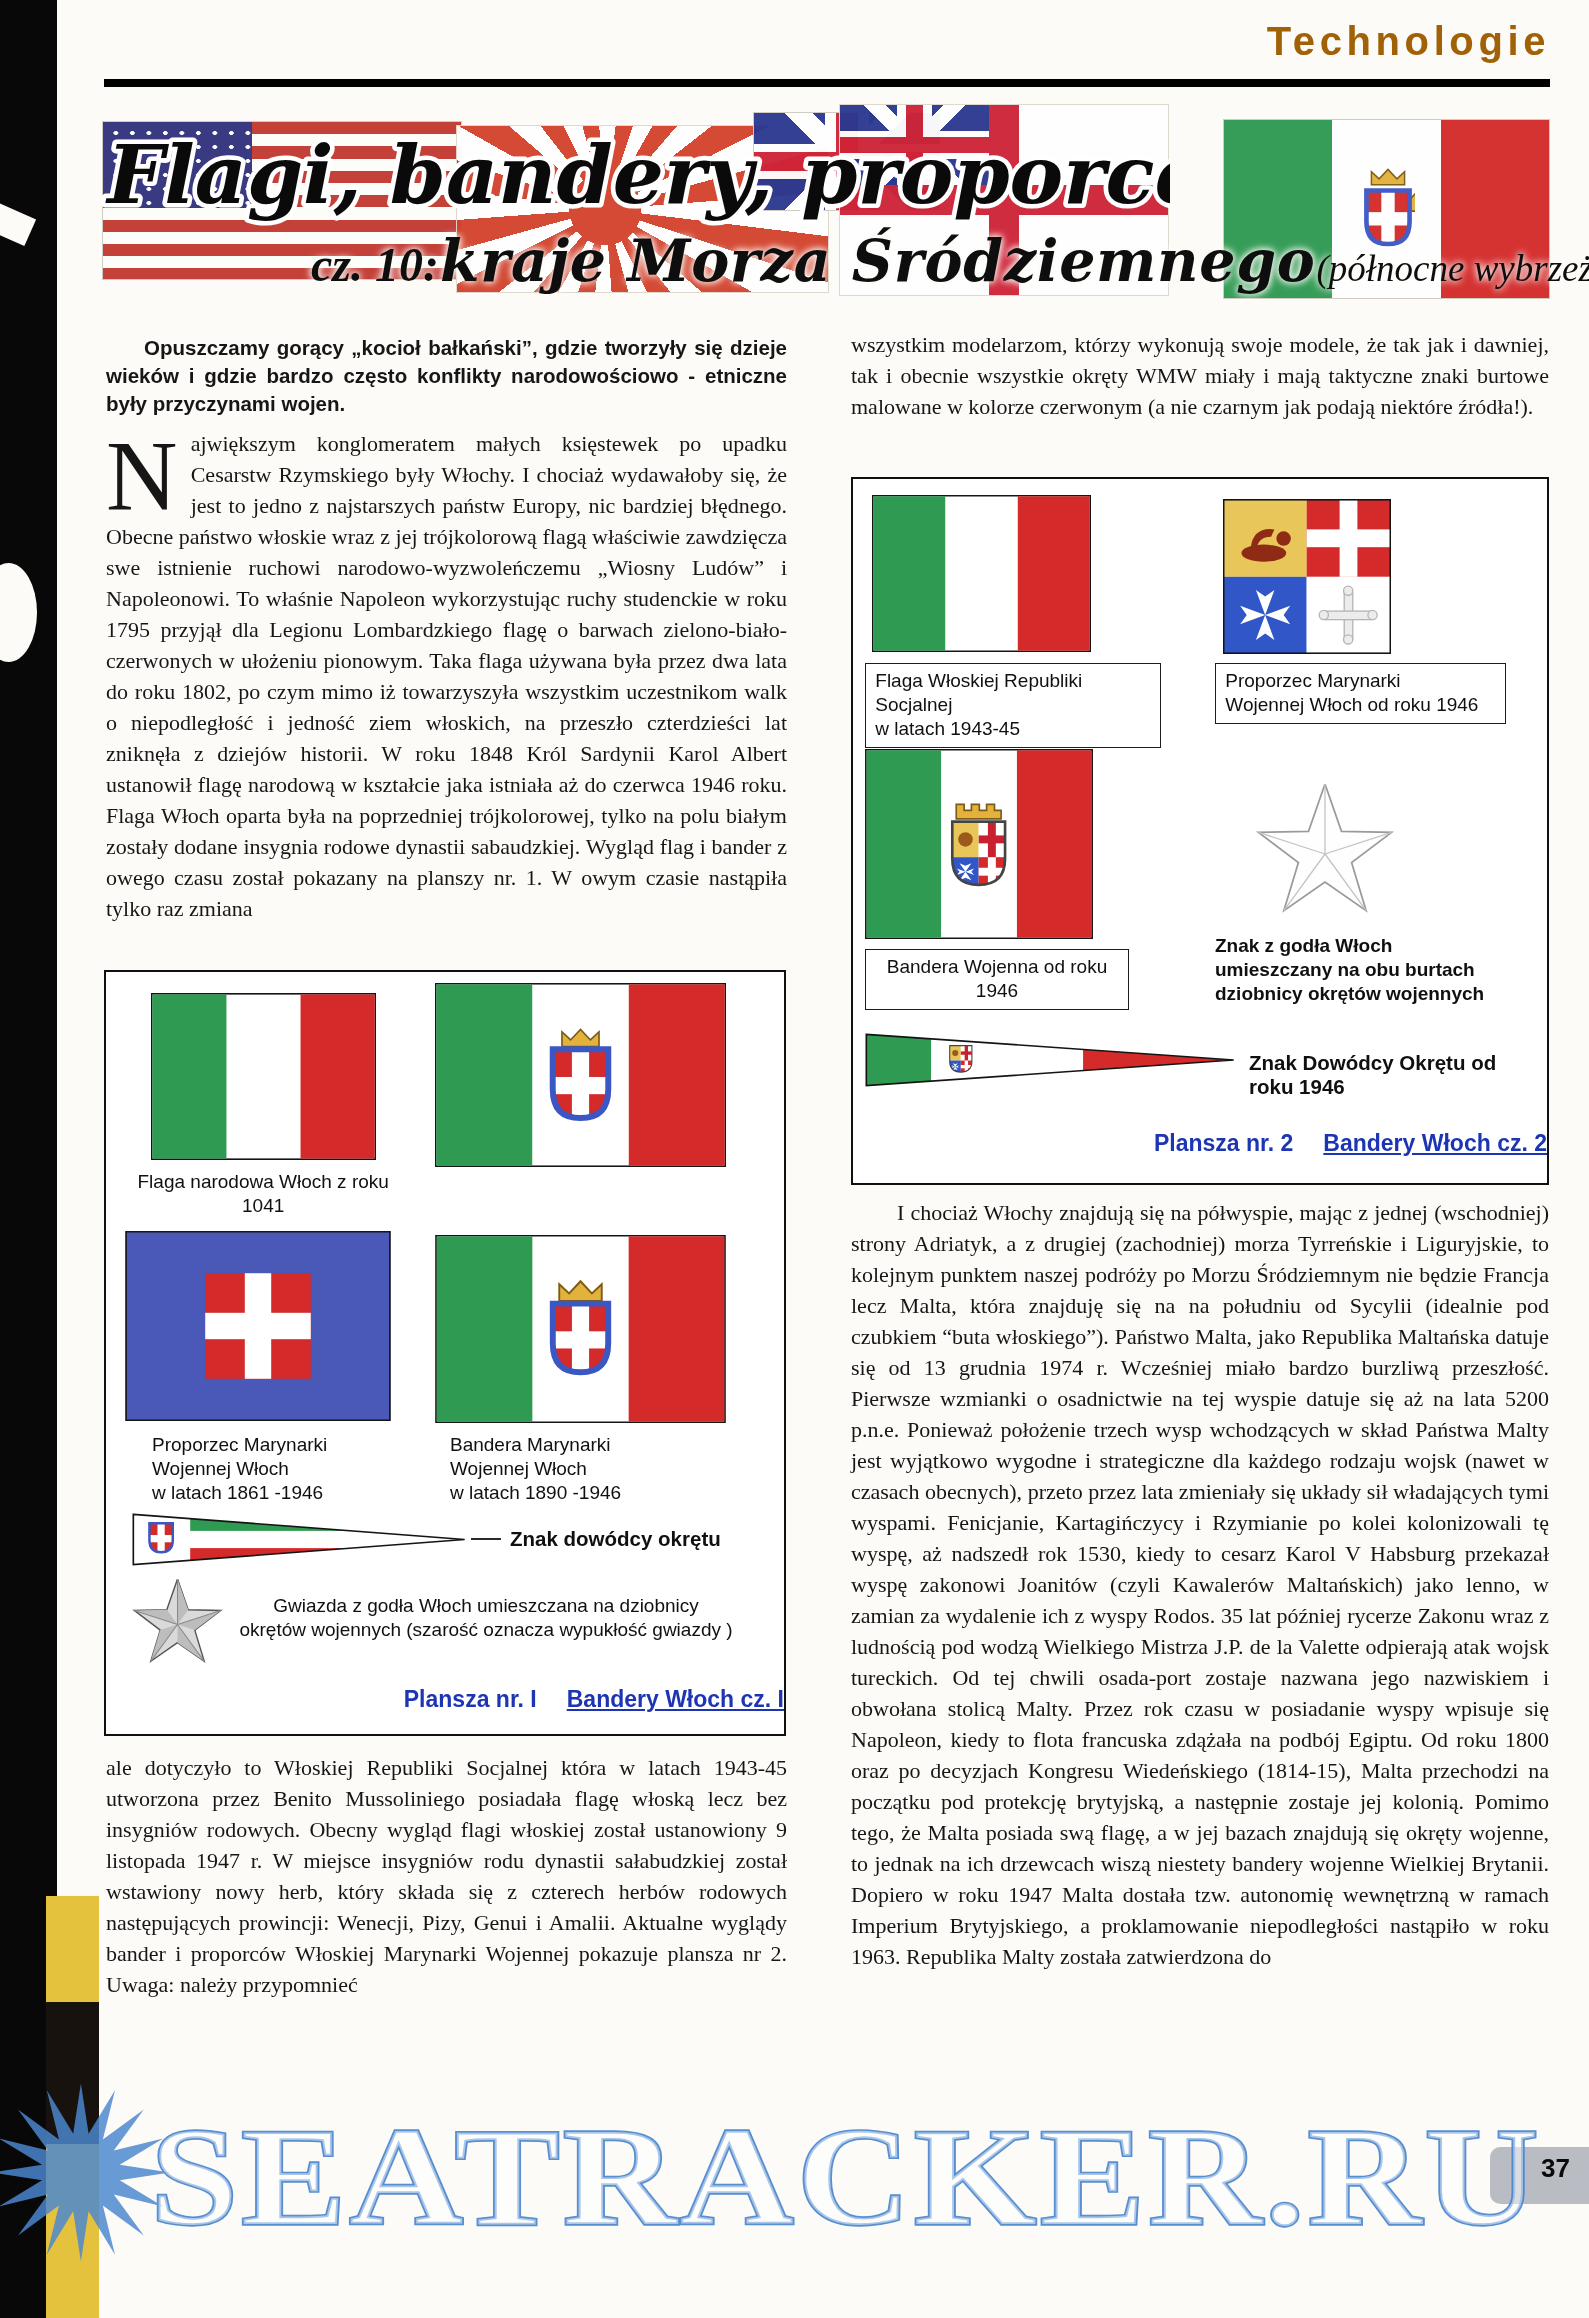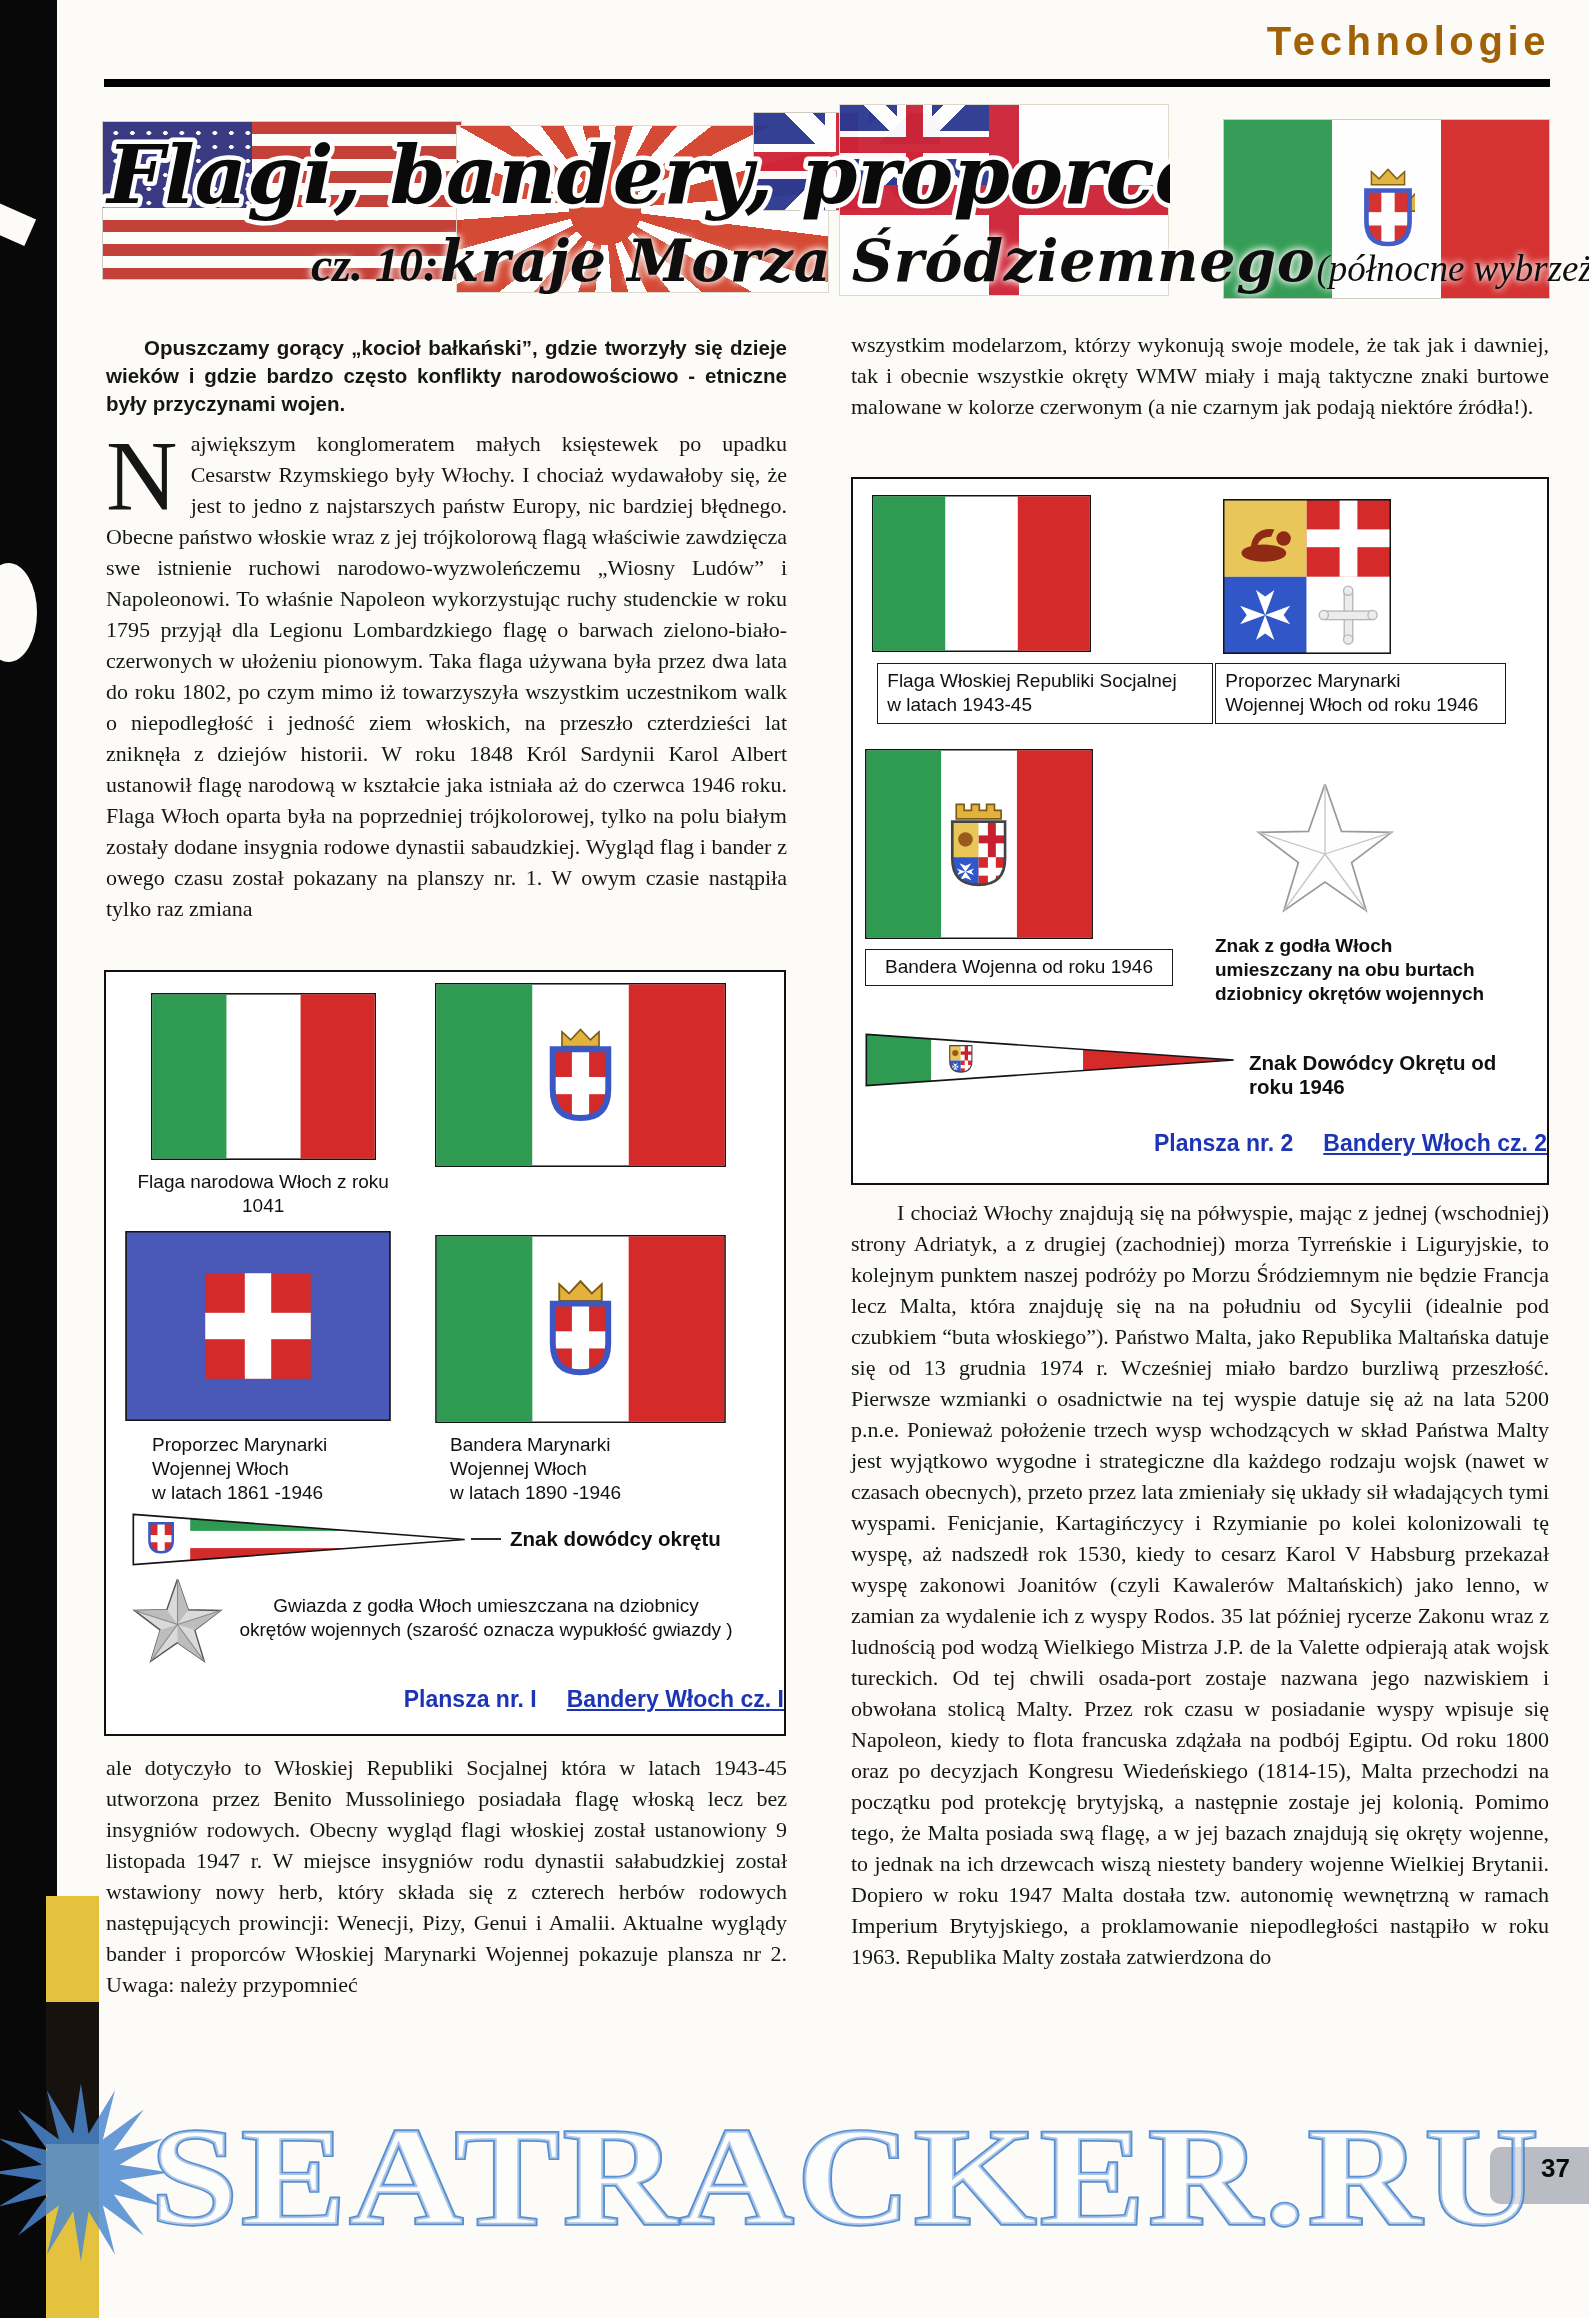--- a/index.html
+++ b/index.html
@@ -286,35 +286,35 @@
         <circle cx="153" cy="176" r="7"></circle>
           <circle cx="227" cy="176" r="7"></circle>
       </g>
       <g fill="#8F2B14">
         <ellipse cx="62" cy="82" rx="34" ry="13"></ellipse>
         <circle cx="92" cy="60" r="11"></circle>
         <path d="M42,74 q4,-32 36,-28 l-5,11 q-20,0 -22,19 z"></path>
       </g>
       <rect x="1" y="1" width="253" height="233" fill="none" stroke="#141414" stroke-width="2.5"></rect>
     </svg>
-    <div class="cap pre boxed" style="left:24px;top:184px;width:336px">Flaga Włoskiej Republiki Socjalnej
+    <div class="cap pre boxed" style="left:12px;top:184px;width:296px">Flaga Włoskiej Republiki Socjalnej
 w latach 1943-45</div>
     <div class="cap pre boxed" style="left:362px;top:184px;width:291px">Proporzec Marynarki
 Wojennej Włoch od roku 1946</div>
 
     <svg class="abs" style="left:12px;top:270px;width:228px;height:190px" viewBox="0 0 345 288">
       <rect x="1" y="1" width="343" height="286" fill="#fff" stroke="#141414" stroke-width="2.5"></rect>
       <rect x="2" y="2" width="113" height="284" fill="#2E9A52"></rect>
       <rect x="230" y="2" width="113" height="284" fill="#D42A2A"></rect>
       <g transform="translate(172,162)">
         <use href="#crown-naval" transform="translate(0,-56)"></use>
         <use href="#quarter-shield"></use>
       </g>
     </svg>
-    <div class="cap boxed center" style="left:12px;top:470px;width:308px">Bandera Wojenna od roku 1946</div>
+    <div class="cap boxed center" style="left:12px;top:470px;width:264px">Bandera Wojenna od roku 1946</div>
 
     <svg class="abs" style="left:402px;top:305px;width:140px;height:140px" viewBox="0 0 130 130">
       <use href="#star-shape" fill="#FEFEFE" stroke="#9a9a9a" stroke-width="1.6"></use>
       <path d="M65,65 L65,0 M65,65 L126.8,44.9 M65,65 L103.2,117.6 M65,65 L26.8,117.6 M65,65 L3.2,44.9" stroke="#c3c3c3" stroke-width="1.2"></path>
     </svg>
     <div class="cap pre bold" style="left:362px;top:455px;width:304px">Znak z godła Włoch
 umieszczany na obu burtach
 dziobnicy okrętów wojennych</div>
 
     <svg class="abs" style="left:12px;top:554px;width:370px;height:54px" viewBox="0 0 560 82" preserveAspectRatio="none">

